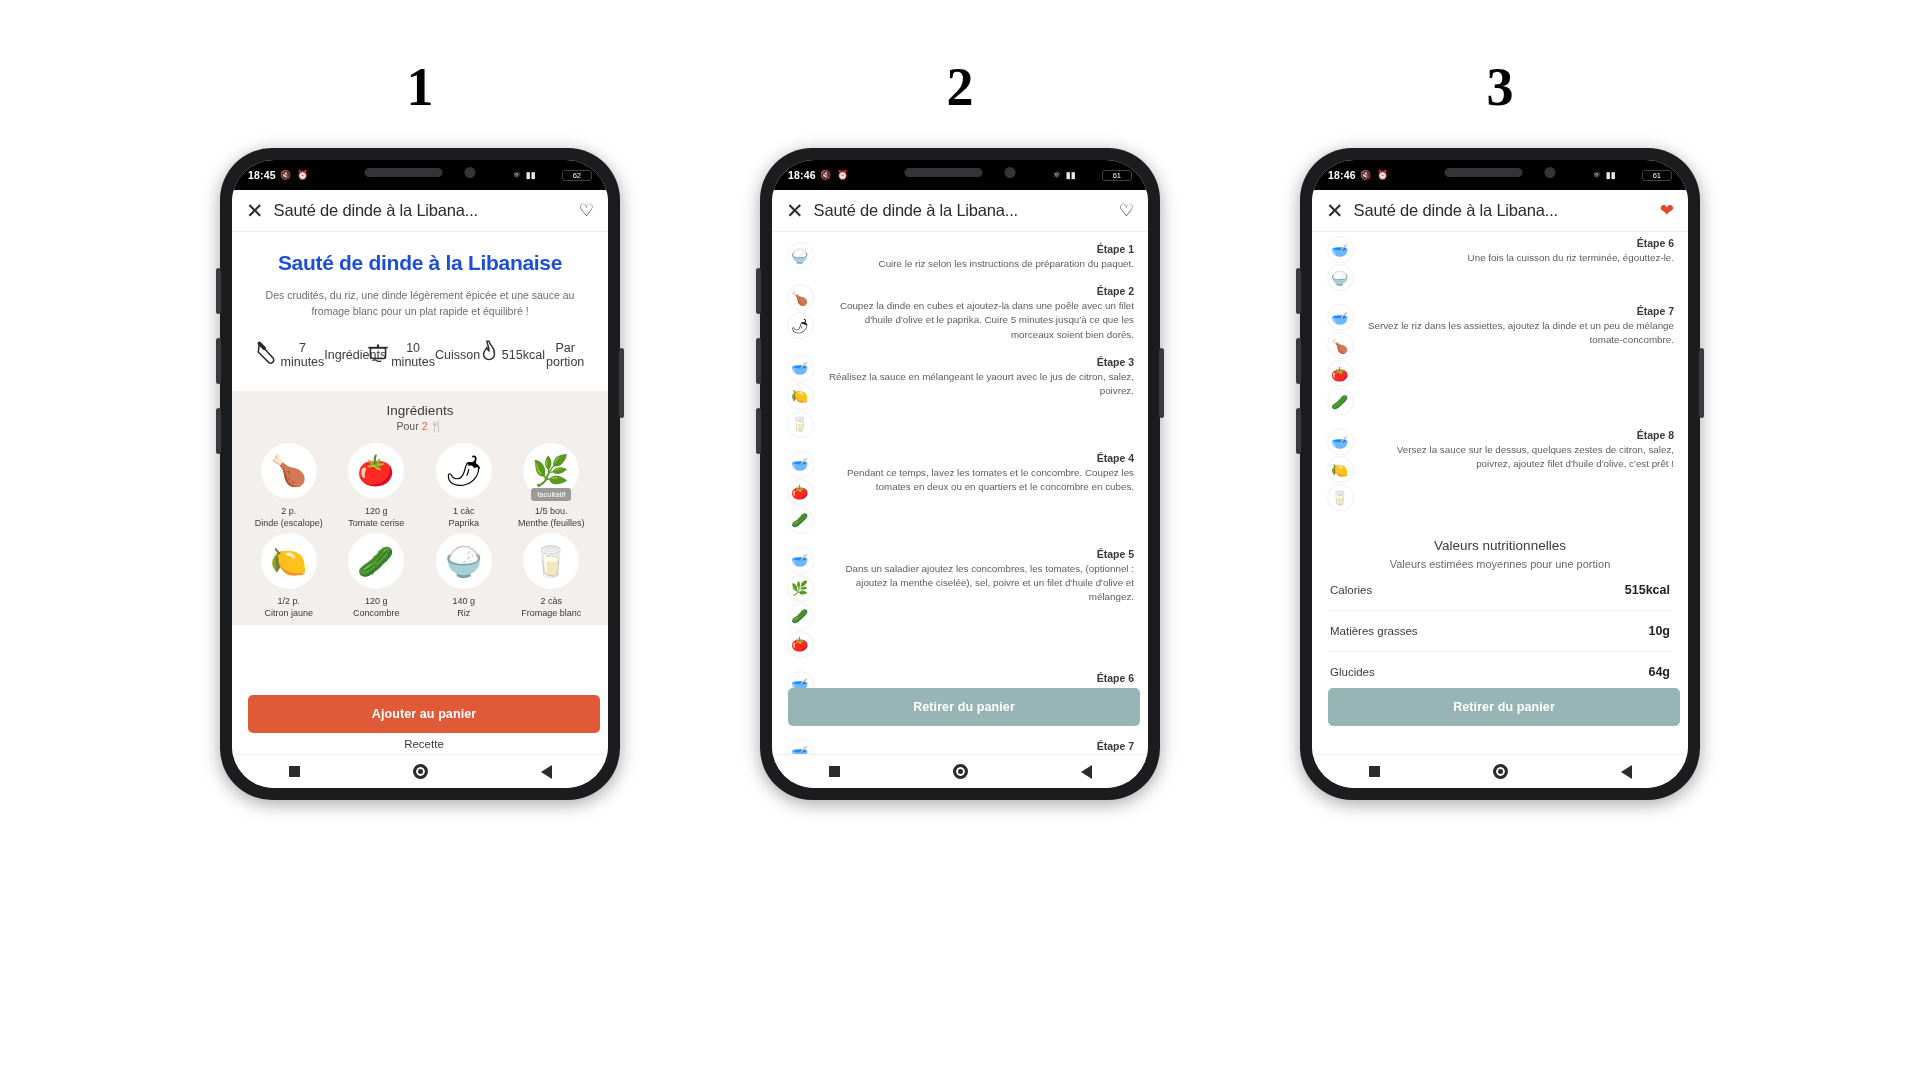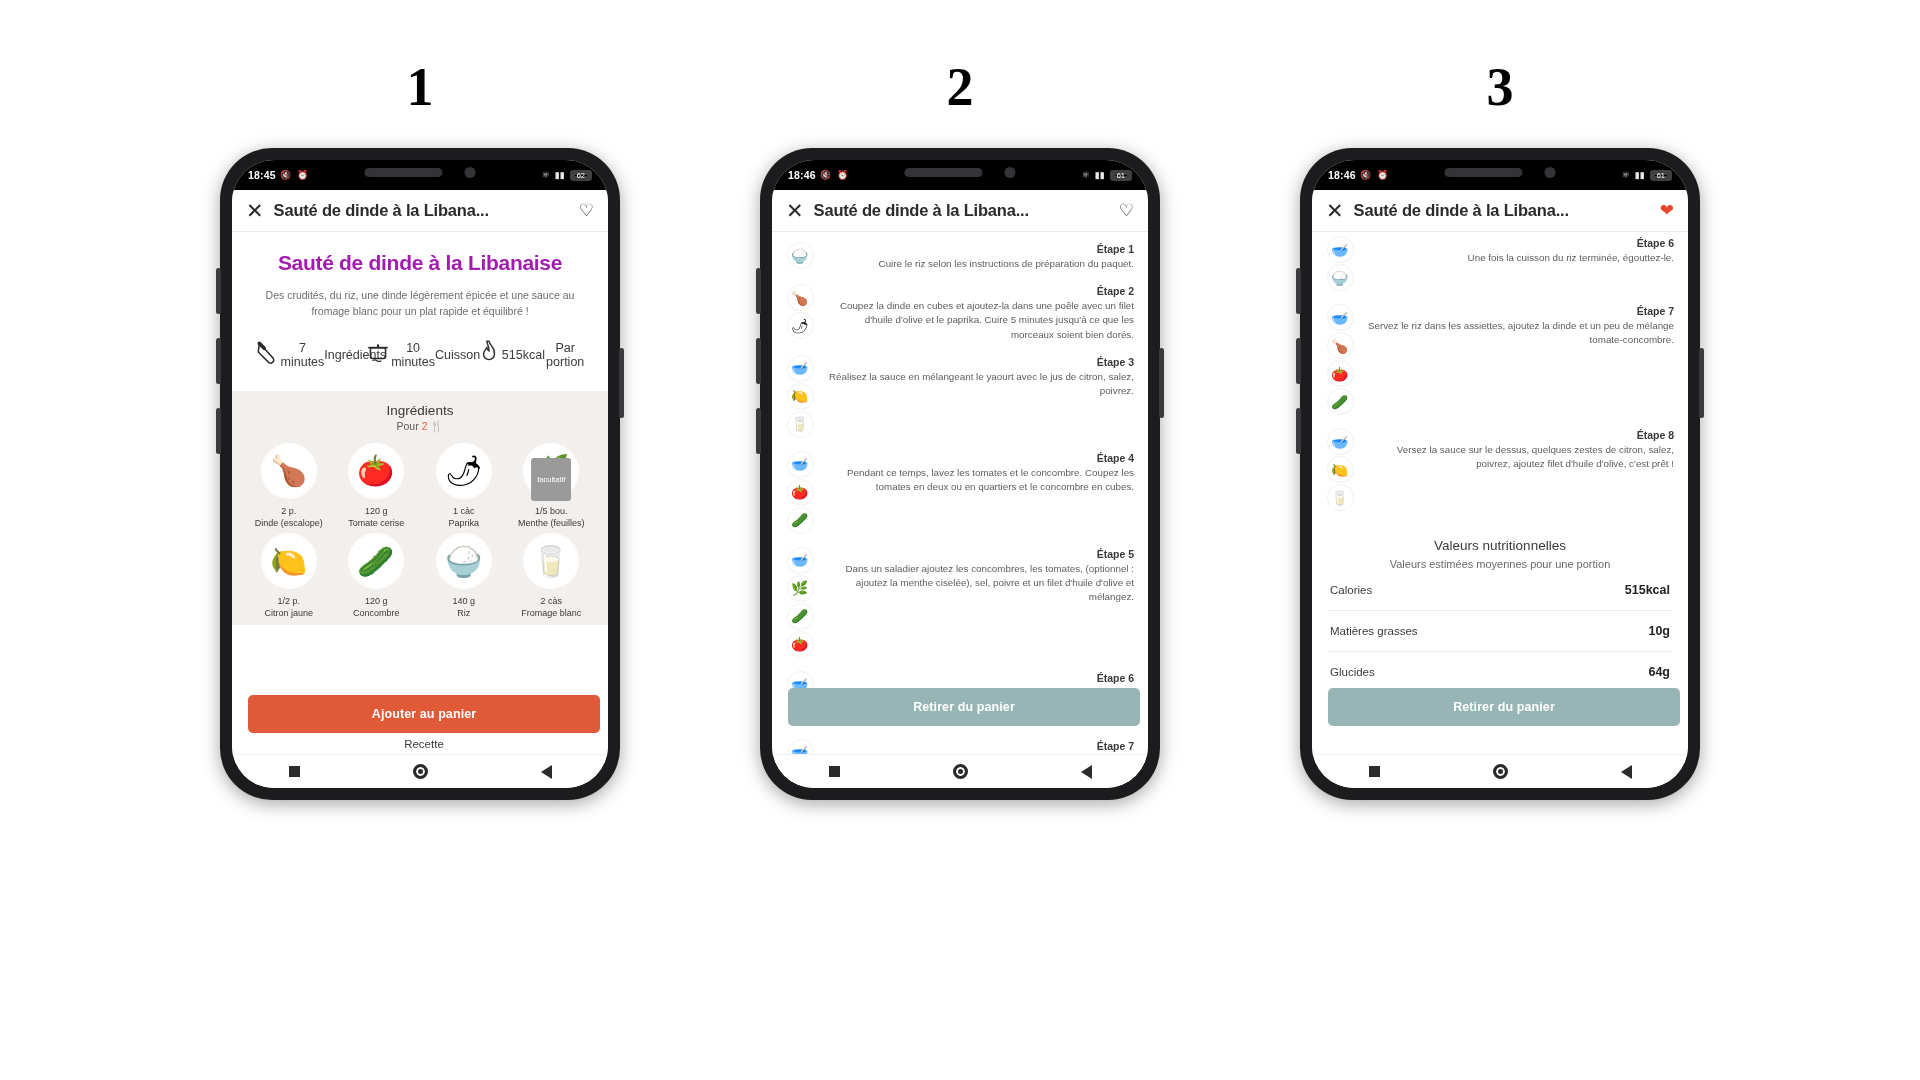--- a/index.html
+++ b/index.html
@@ -52,46 +52,46 @@
   .sb-left, .sb-right { display: flex; align-items: center; gap: 5px; z-index: 2; }
   .sb-time { font-size: 10.5px; font-weight: bold; letter-spacing: .2px; }
   .sb-ico { font-size: 9px; opacity: .92; line-height: 1; }
   .notch {
     position: absolute; left: 50%; top: 7px; transform: translateX(-50%);
     display: flex; align-items: center; gap: 22px;
   }
   .notch-bar { width: 78px; height: 9px; background: #343438; border-radius: 5px; }
   .notch-cam { width: 11px; height: 11px; background: #343438; border-radius: 50%; }
   .batt {
-    border: 5px solid #404040; border-radius: 3px; padding: 0 2px;
+    border: 1px solid #404040; border-radius: 3px; padding: 0 10px;
     font-size: 7.5px; height: 11px; display: flex; align-items: center;
-    color: #fff; min-width: 19px; justify-content: center;
+    color: #fff; min-width: 19px; justify-content: center; margin-left: 21px;
   }
 
   
   .appbar {
     height: 42px; flex: none; background: #fff;
     display: flex; align-items: center; gap: 10px;
     padding: 0 14px; border-bottom: 1px solid #ececec;
   }
   .close-x { font-size: 21px; color: #2b2b2b; line-height: 1; font-weight: 400; }
   .appbar-title {
-    flex: 1; font-size: 16.5px; font-weight: 700; color: #2b2b2b;
+    flex: 1; font-size: 16.5px; font-weight: 400; color: #2b2b2b;
     white-space: nowrap; overflow: hidden; text-overflow: ellipsis;
     letter-spacing: -.2px;
   }
   .heart { font-size: 17px; line-height: 1; color: #2b2b2b; }
   .heart.filled { color: #e8462c; }
 
   
   .body { flex: 1; overflow: hidden; position: relative; background: #fff; }
 
   
   .hero { padding: 18px 22px 14px; text-align: center; background: #fff; }
-  .hero-title { font-size: 21px; font-weight: 700; color: #a21caf; line-height: 1.2; letter-spacing: -.3px; }
+  .hero-title { font-size: 21px; font-weight: 700; color: #1d4ed8; line-height: 1.2; letter-spacing: -.3px; }
   .hero-desc { margin-top: 12px; font-size: 10.5px; color: #6c6c6c; line-height: 1.55; }
 
   .meta-row { display: flex; justify-content: space-around; margin-top: 18px; padding-bottom: 4px; }
   .meta { display: flex; flex-direction: row; align-items: center; width: 33%; }
   .meta-icon { height: 28px; display: flex; align-items: center; justify-content: center; margin-bottom: 7px; }
   .meta-val { font-size: 12.5px; color: #3a3a3a; }
   .meta-lbl { font-size: 12.5px; color: #3a3a3a; }
 
   
   .ing-section { background: #f2efec; padding: 12px 14px 6px; }
@@ -101,21 +101,21 @@
   .ing-grid { display: grid; grid-template-columns: repeat(4,1fr); gap: 4px 2px; margin-top: 10px; }
   .ing { display: flex; flex-direction: column; align-items: center; }
   .ing-circle {
     width: 56px; height: 56px; border-radius: 50%; background: #fff;
     display: flex; align-items: center; justify-content: center;
     font-size: 30px; position: relative; overflow: visible;
   }
   .badge {
     position: absolute; bottom: -2px; left: 50%; transform: translateX(-50%);
     background: #9a9a9a; color: #fff; font-size: 7.5px;
-    padding: 17px 6px; border-radius: 3px; white-space: nowrap;
+    padding: 2px 6px; border-radius: 3px; white-space: nowrap;
   }
   .ing-lbl { margin-top: 6px; font-size: 9px; color: #3a3a3a; text-align: center; line-height: 1.35; }
 
   
   .steps { padding: 10px 14px 0; }
   .step { display: flex; gap: 10px; margin-bottom: 13px; }
   .step-icons { width: 28px; flex: none; display: flex; flex-direction: column; gap: 1px; align-items: center; }
   .s-ico {
     width: 27px; height: 27px; border-radius: 50%; background: #fff;
     border: 1px solid #efefef; display: flex; align-items: center; justify-content: center;

